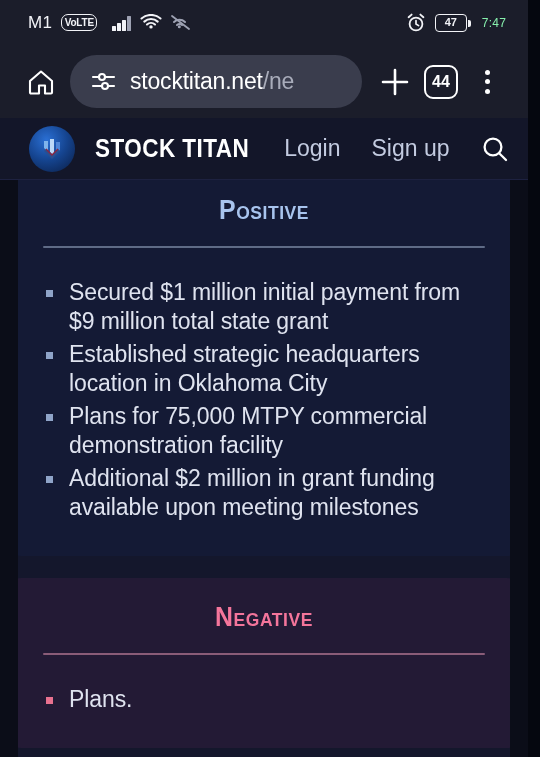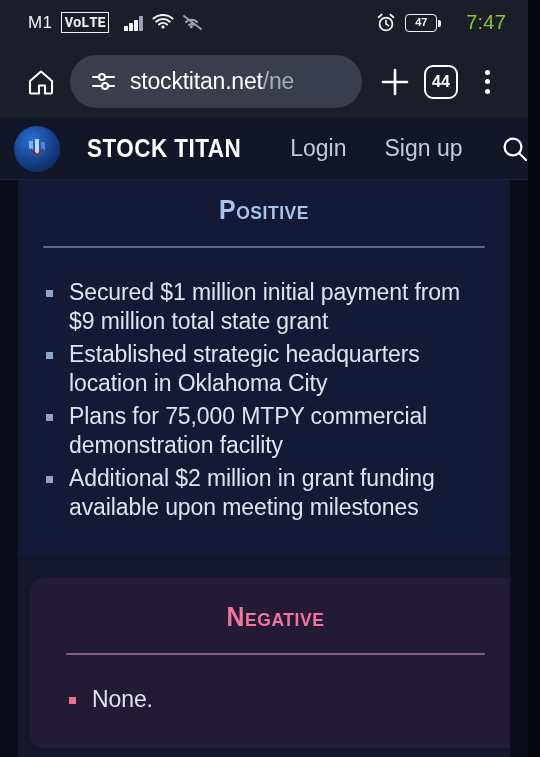--- a/index.html
+++ b/index.html
@@ -39,49 +39,48 @@
     align-items: center;
     gap: 9px;
   }
   .carrier {
     font-size: 17px;
     letter-spacing: .3px;
     color: #f2f3f7;
   }
   .volte {
     border: 1.5px solid #f2f3f7;
-    border-radius: 0;
-    font-size: 14px;
+    border-radius: 7px;
+    font-size: 10px;
     font-weight: bold;
     line-height: 1;
     padding: 2.5px 2.5px 2px;
     letter-spacing: -.2px;
     color: #f2f3f7;
-    font-family: Liberation Mono, monospace;
   }
   .signal {
     display: flex;
     align-items: flex-end;
     gap: 1.5px;
     height: 16px;
     margin-left: 6px;
   }
   .signal i { width: 3.5px; background: #f2f3f7; border-radius: .5px; display: block; }
   .signal i:nth-child(1) { height: 5px; }
   .signal i:nth-child(2) { height: 8px; }
   .signal i:nth-child(3) { height: 11px; }
   .signal i:nth-child(4) { height: 15px; background: #9ea2b3; }
 
   .icon-svg { display: block; }
 
   .time {
-    font-size: 20px;
-    color: #84cc16;
+    font-size: 12px;
+    color: #86efac;
     letter-spacing: .2px;
-    margin-left: 20px;
+    margin-left: 6px;
   }
   .battery {
     position: relative;
     width: 32px;
     height: 18px;
     border: 1.8px solid #f2f3f7;
     border-radius: 4px;
     display: flex;
     align-items: center;
     justify-content: center;
@@ -155,22 +154,22 @@
   }
   .dots { display: flex; flex-direction: column; gap: 4.5px; align-items: center; }
   .dots i { width: 5px; height: 5px; border-radius: 50%; background: #ffffff; display: block; }
 
   
   .site-header {
     height: 62px;
     background: #131629;
     display: flex;
     align-items: center;
-    padding: 0 0 0 14px;
-    gap: 16px;
+    padding: 0 0 0 29px;
+    gap: 9px;
     border-bottom: 1px solid #1d2140;
   }
   .logo-circle {
     width: 46px;
     height: 46px;
     border-radius: 50%;
     background: radial-gradient(circle at 38% 30%, #2a6fd4 0%, #15448f 48%, #0a1c42 100%);
     display: flex;
     align-items: center;
     justify-content: center;
@@ -230,21 +229,20 @@
     border-radius: 14px;
     padding: 24px 36px 30px;
     margin-bottom: 22px;
   }
   .card-positive {
     background: #141a35;
     margin-top: -9px;
   }
   .card-negative {
     background: #231a35;
-    margin-left: 23px;
   }
   .card-title {
     text-align: center;
     font-family: "Liberation Sans Narrow", "Liberation Sans", sans-serif;
     font-size: 27px;
     font-weight: bold;
     font-variant: small-caps;
     letter-spacing: .6px;
     transform: scaleX(.92);
     margin-bottom: 20px;
@@ -411,18 +409,18 @@
         <li>Established strategic headquarters location in Oklahoma City</li>
         <li>Plans for 75,000 MTPY commercial demonstration facility</li>
         <li>Additional $2 million in grant funding available upon meeting milestones</li>
       </ul>
     </div>
 
     <div class="card card-negative">
       <div class="card-title title-negative">Negative</div>
       <div class="divider divider-negative"></div>
       <ul class="points points-negative">
-        <li>None.</li>
+        <li>Plans.</li>
       </ul>
     </div>
   </div>
 
 </div>
 
 </body></html>

